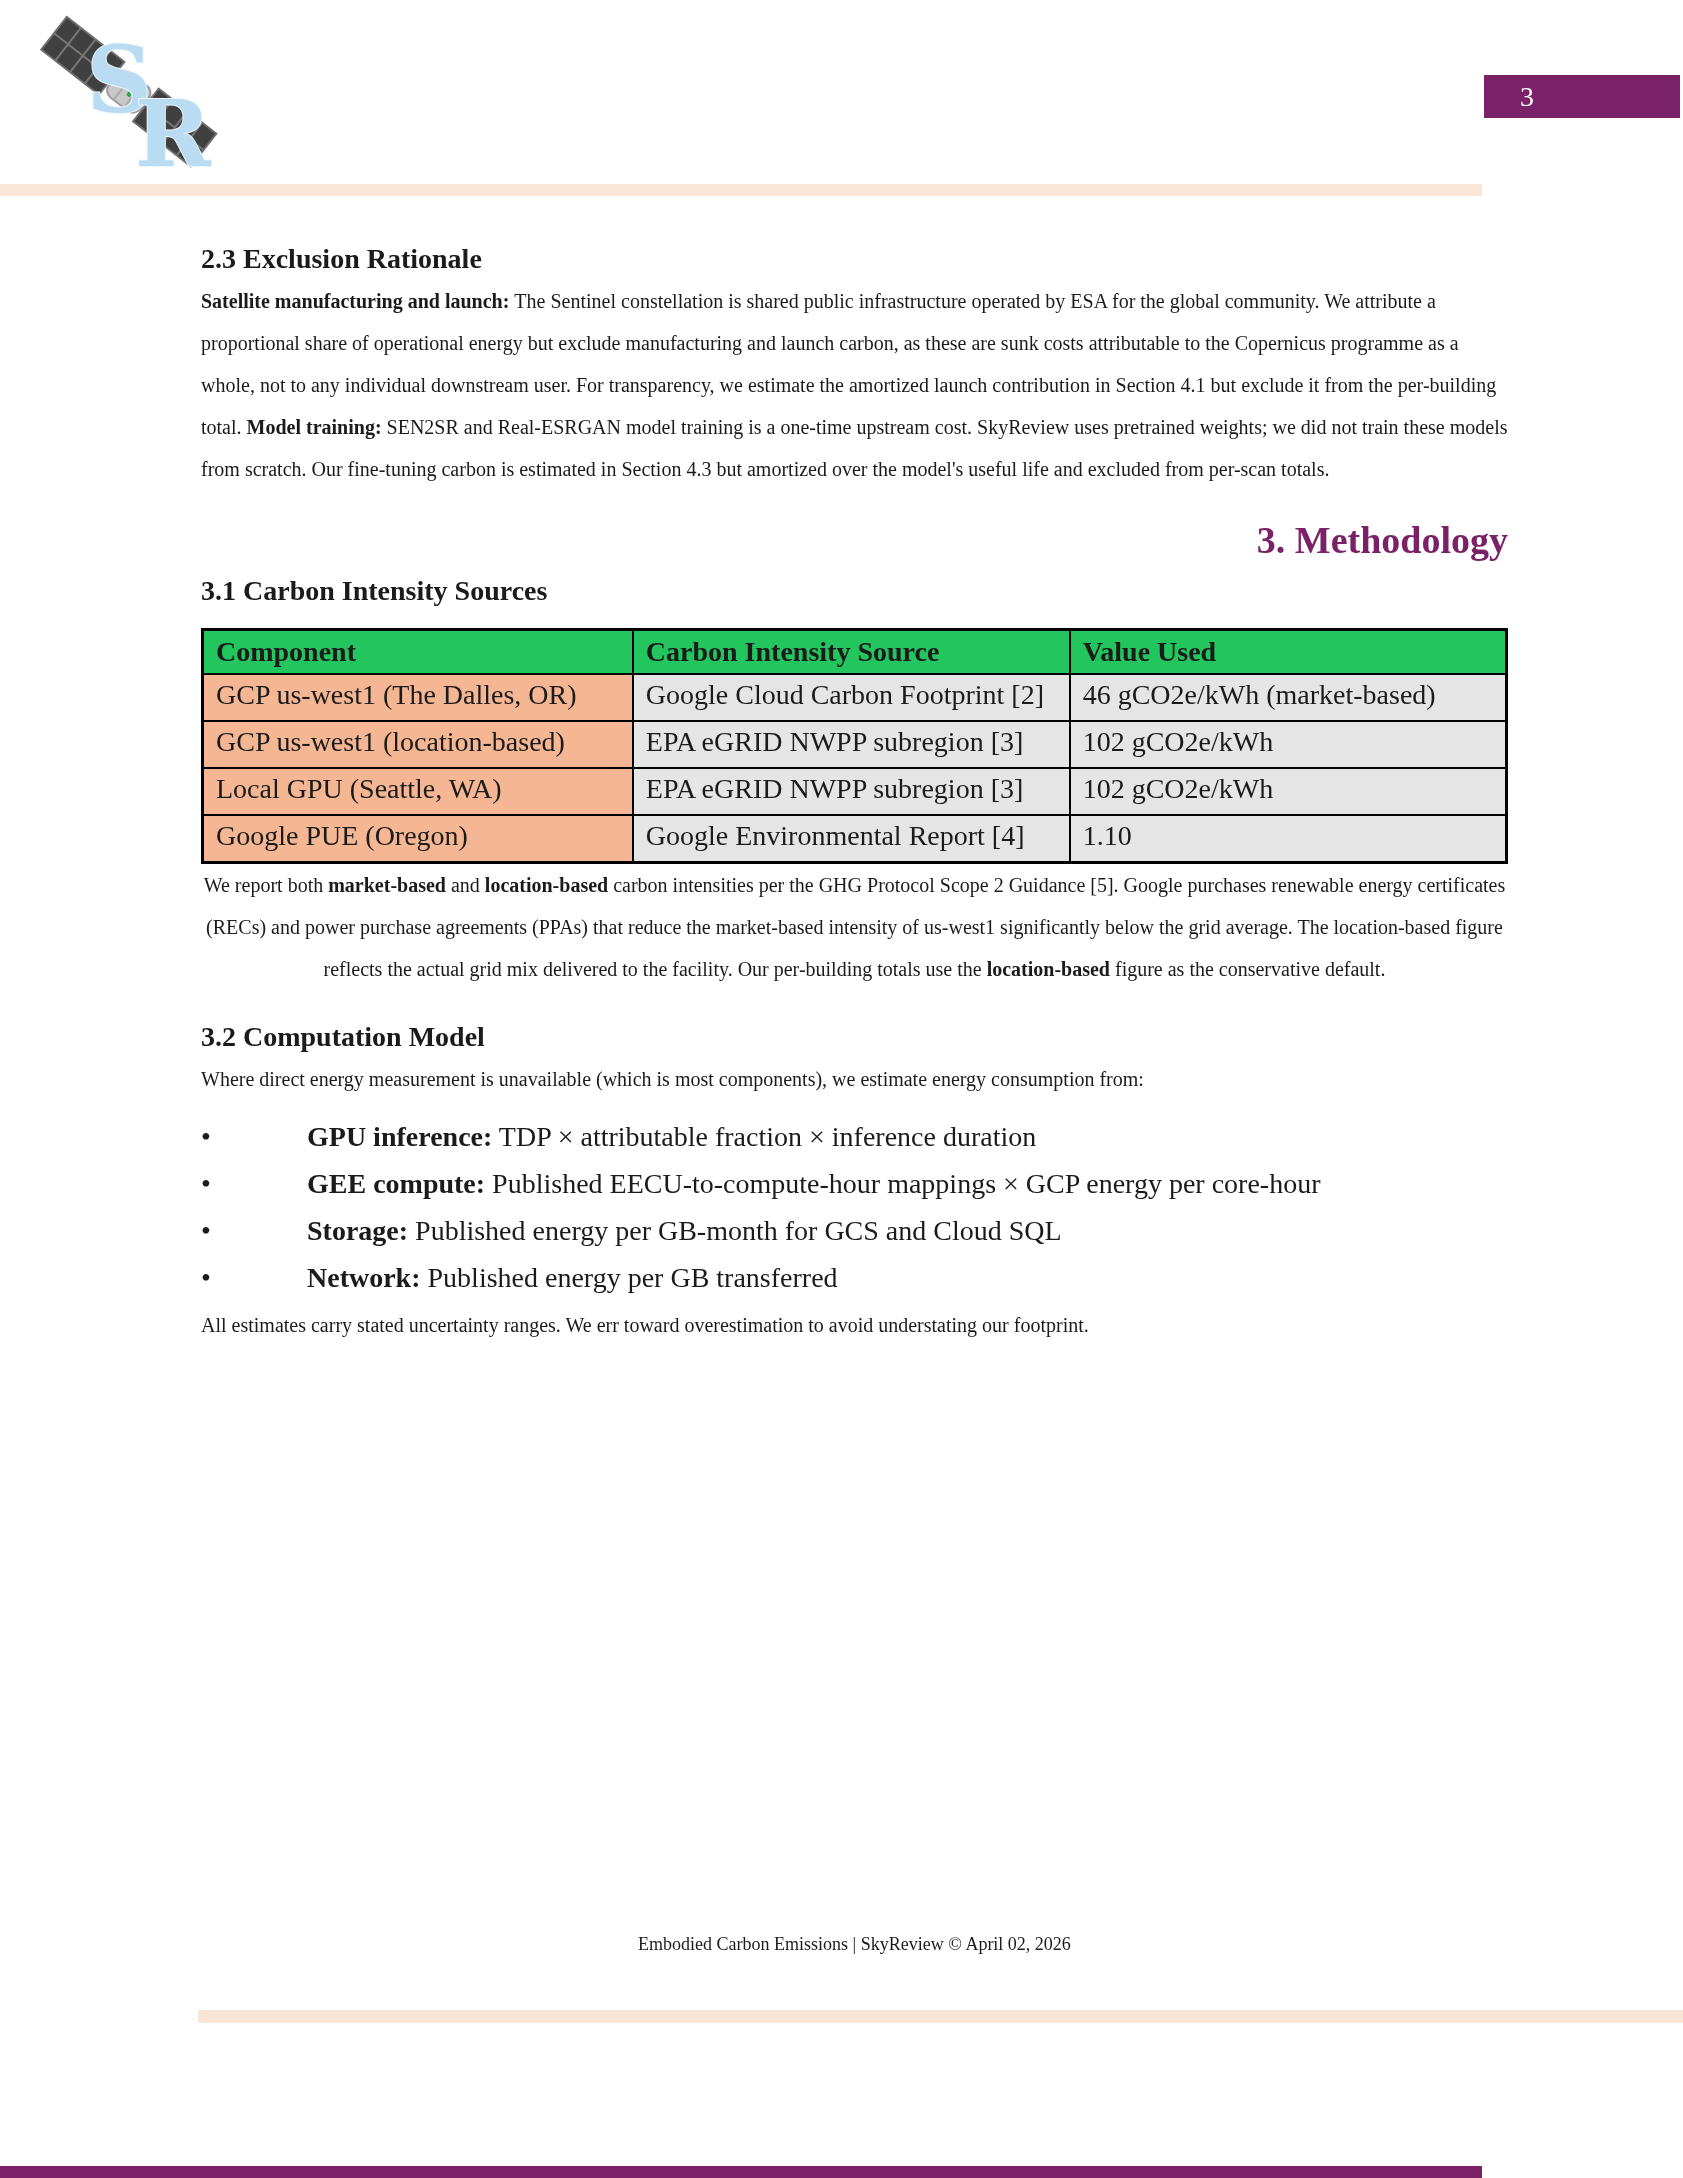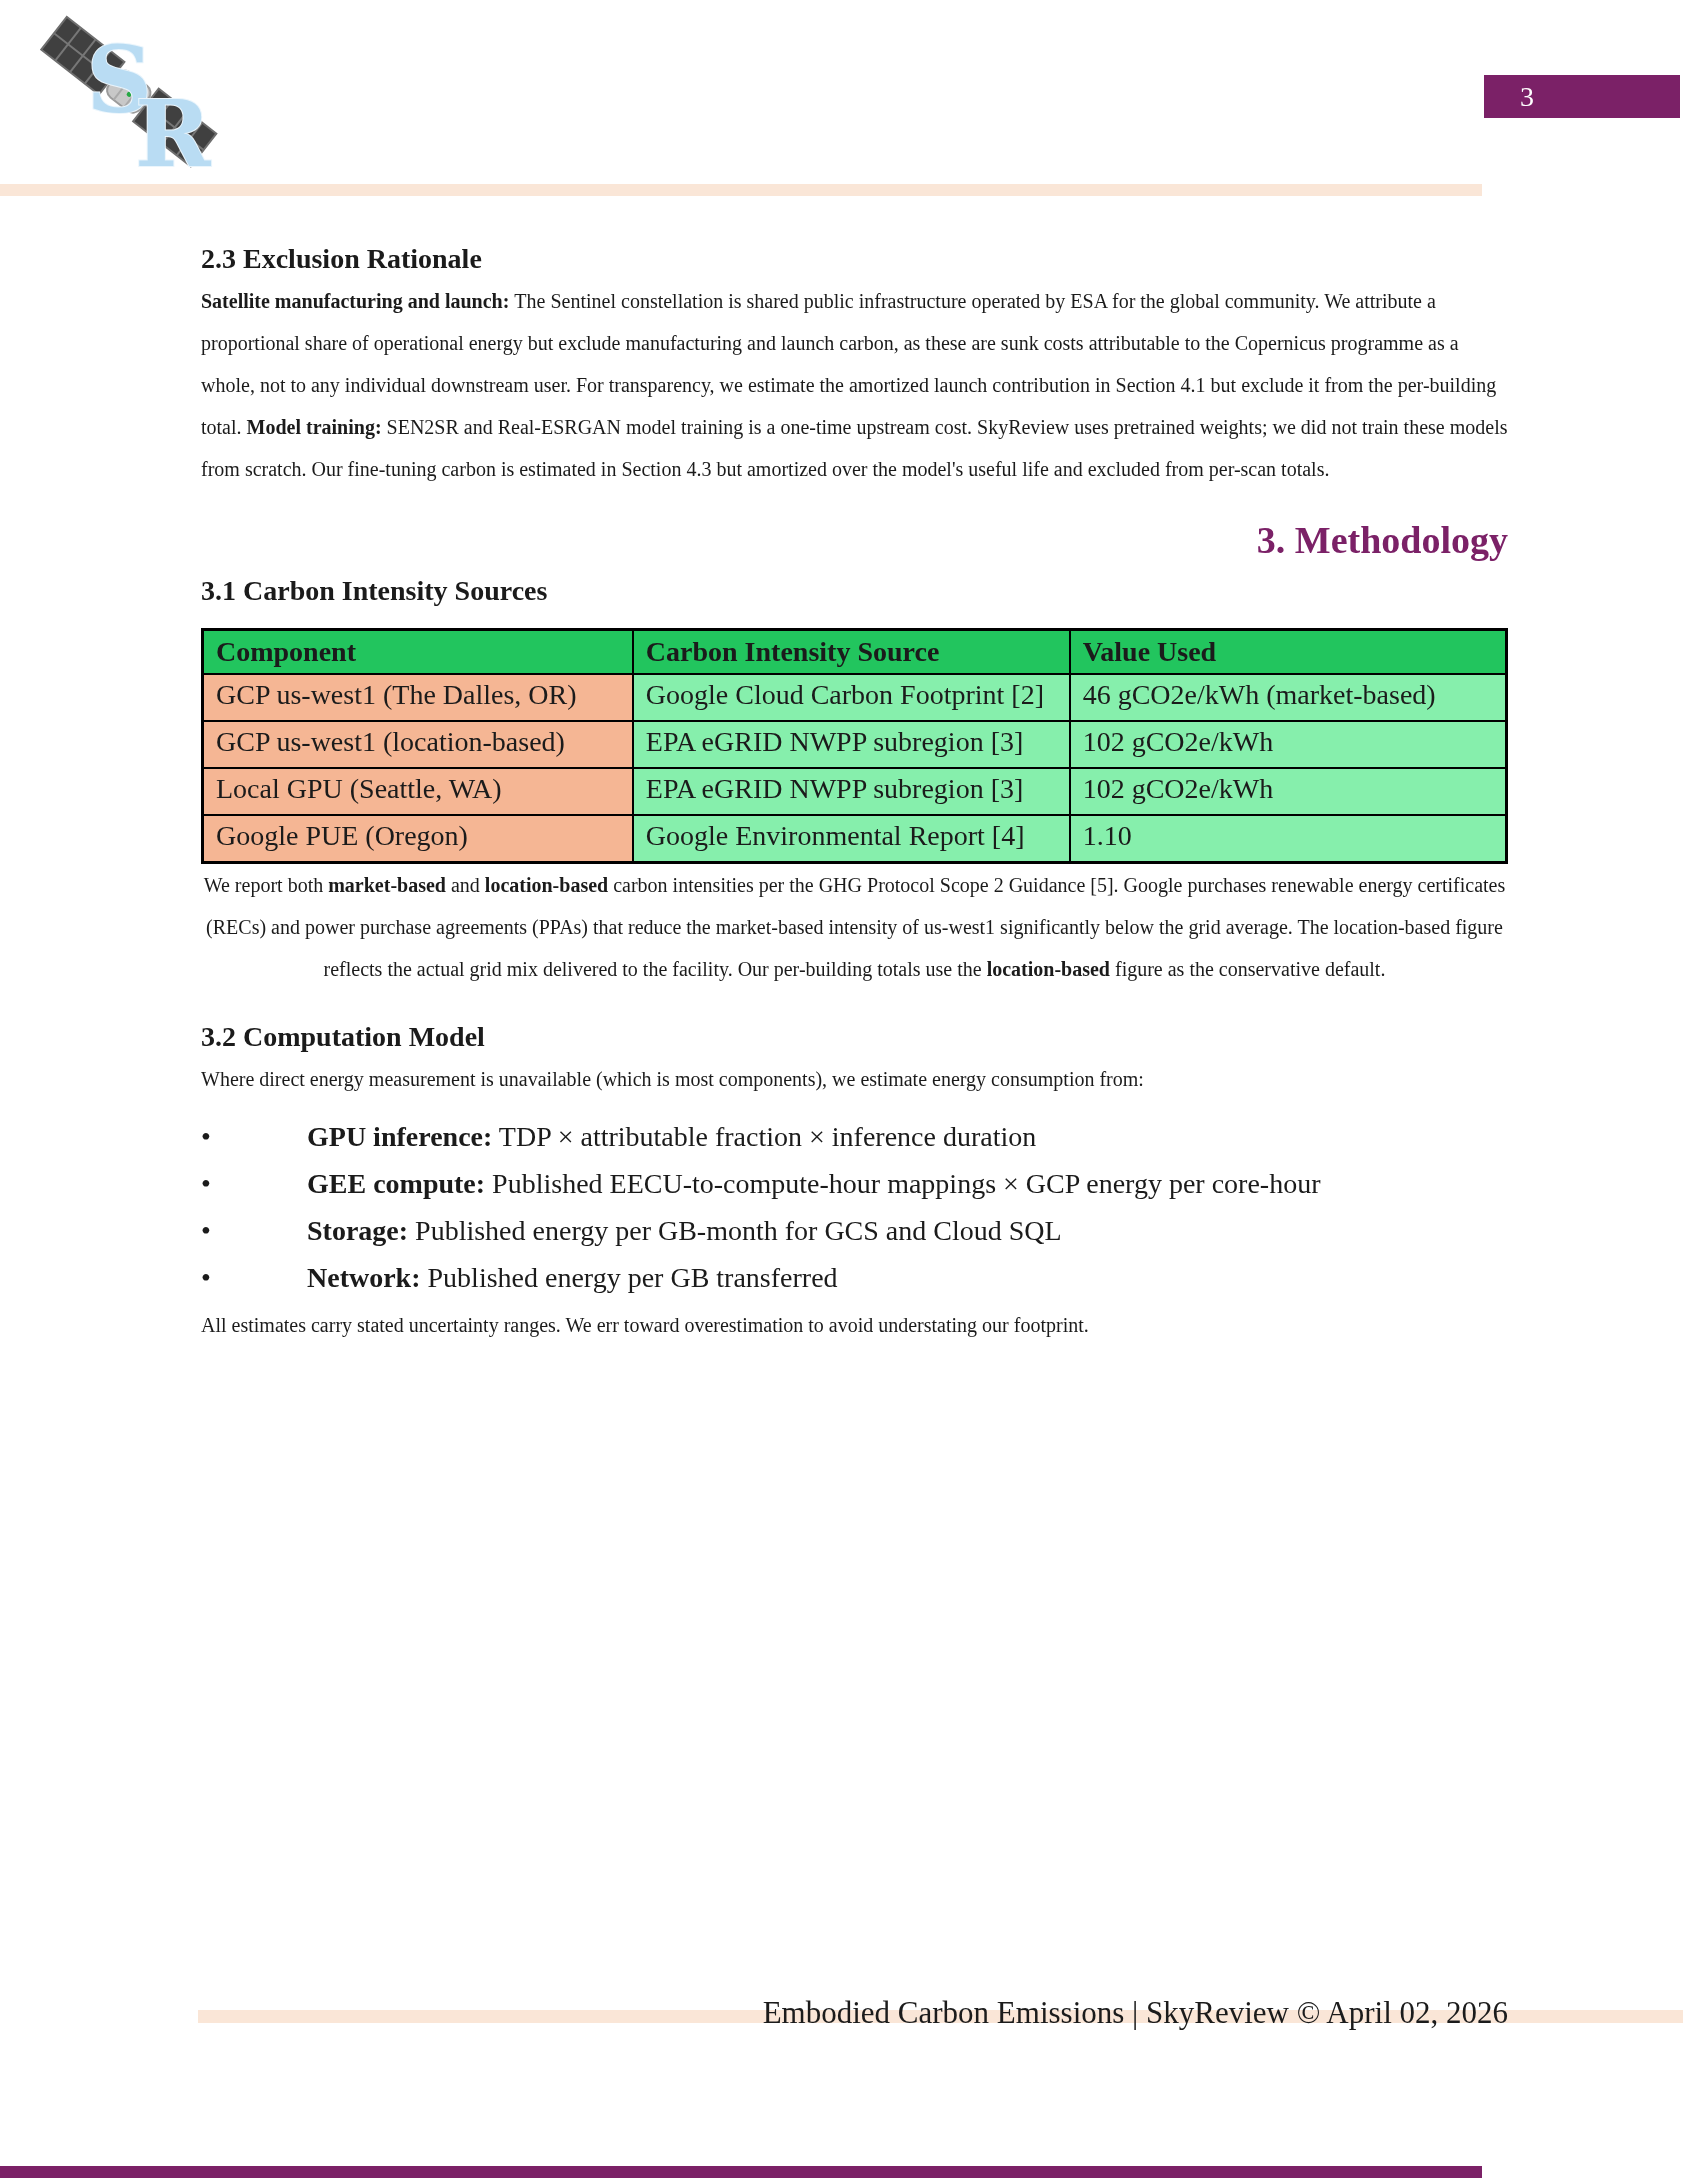--- a/index.html
+++ b/index.html
@@ -24,36 +24,36 @@
   .b { font-weight:bold; }
   .h2 { font-size:38px; line-height:48px; font-weight:bold; color:#7b2167; margin:26px 0 0 0;text-align:right; }
   .sub31 { margin-top:6px; }
 
   table.sources { border-collapse:collapse; width:100%; margin-top:16px; border:3px solid #000; }
   table.sources th, table.sources td {
     border:2px solid #000; font-size:28px; line-height:34px;
     padding:3px 12px 8px 12px; vertical-align:top; text-align:left;
   }
   table.sources th { background:#22c55e; font-weight:bold; padding:4px 12px; }
-  table.sources td { background:#86efac; }
+  table.sources td { background:#e5e5e5; }
   table.sources td.c1 { background:#f5b694; }
   col.w1 { width:33%; } col.w2 { width:33.5%; } col.w3 { width:33.5%; }
 
   .scope-p { margin-top:44px;text-align:center; }
   .h32 { margin-top:26px; }
   .bullets { margin:16px 0 0 0; padding:0; list-style:none; }
   .bullets li { display:flex; font-size:28px; line-height:42px; margin-bottom:5px; }
   .bullets .dot { width:106px; flex:none; }
   .closing { margin-top:22px; }
 
   
   .footer-bar { position:absolute; left:198px; top:2010px; width:1485px; height:13px; background:#fae6d7; }
   .footer-text {
-    position:absolute; left:201px; top:1996px; width:1307px;
-    text-align:right; font-size:31px; line-height:34px; color:#1b1b1b;
+    position:absolute; left:201px; top:1927px; width:1307px;
+    text-align:center; font-size:18px; line-height:34px; color:#1b1b1b;
   }
   .bottom-bar { position:absolute; left:0; top:2166px; width:1482px; height:12px; background:#7b2167; }
 
   
   .logo svg text {
     font-family:"DejaVu Serif", serif; font-weight:bold;
   }
 </style>
 </head>
 <body>

